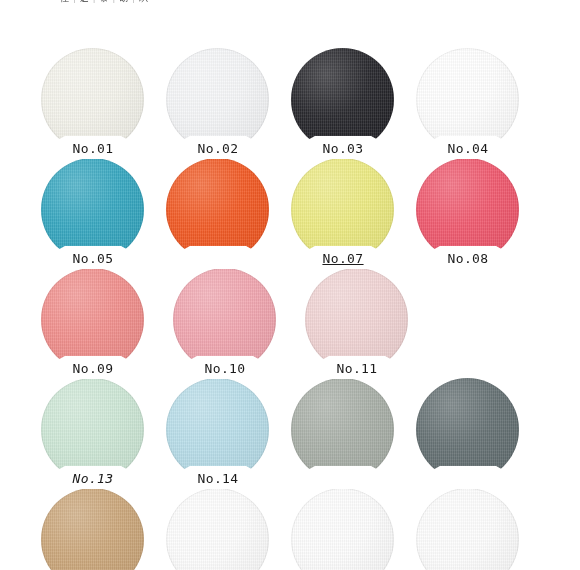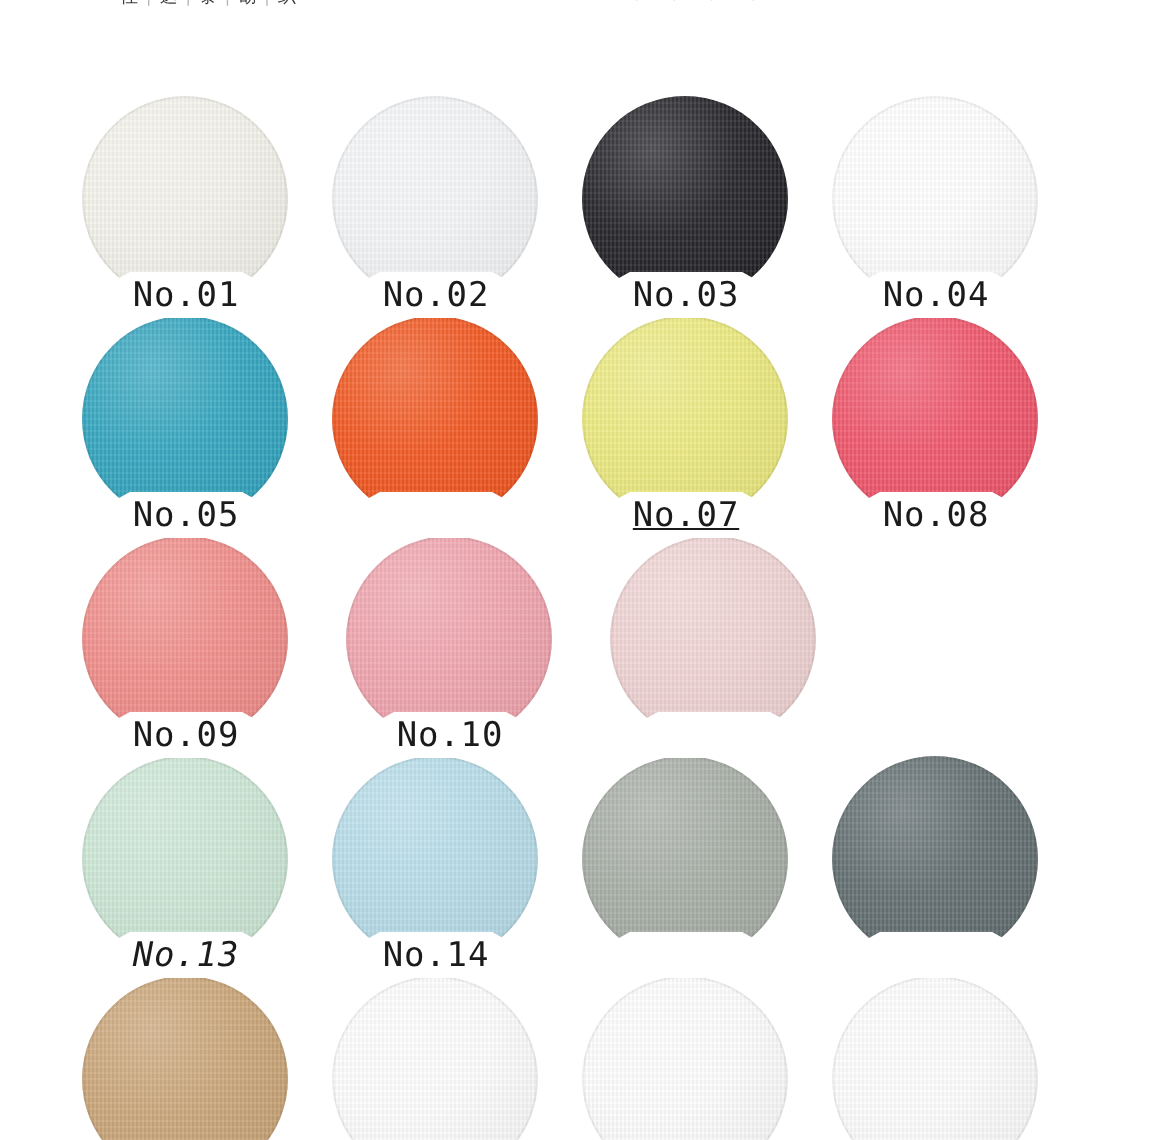--- a/index.html
+++ b/index.html
@@ -114,21 +114,21 @@
     position: absolute;
     left: 15px;
     bottom: 1px;
     width: 74px;
     height: 18px;
     z-index: 4;
     display: flex;
     align-items: center;
     justify-content: center;
     font-family: "DejaVu Sans Mono", "Liberation Mono", monospace;
-    font-size: 17px;
+    font-size: 13px;
     letter-spacing: 0.4px;
     color: #1b1b1b;
     white-space: nowrap;
   }
 </style>
 </head>
 <body>
 
 <div id="page">
 
@@ -209,20 +209,21 @@
         <div class="cell">
           <div class="chip" style="background: rgb(240, 162, 172);"></div>
           <div class="chip-ring"></div>
           <div class="notch"></div>
           <div class="chip-label" style="color: rgb(27, 27, 27);">No.10</div>
         </div>
         <div class="cell">
           <div class="chip" style="background: rgb(240, 210, 210);"></div>
           <div class="chip-ring"></div>
           <div class="notch"></div>
+          <div class="chip-label" style="color: rgb(27, 27, 27);">No.11</div>
         </div>
       </div>
       <div class="grid-row">
         <div class="cell">
           <div class="chip" style="background: rgb(203, 230, 212);"></div>
           <div class="chip-ring"></div>
           <div class="notch"></div>
           <div class="chip-label" style="color: rgb(27, 27, 27); font-style: italic;">No.13</div>
         </div>
         <div class="cell">

